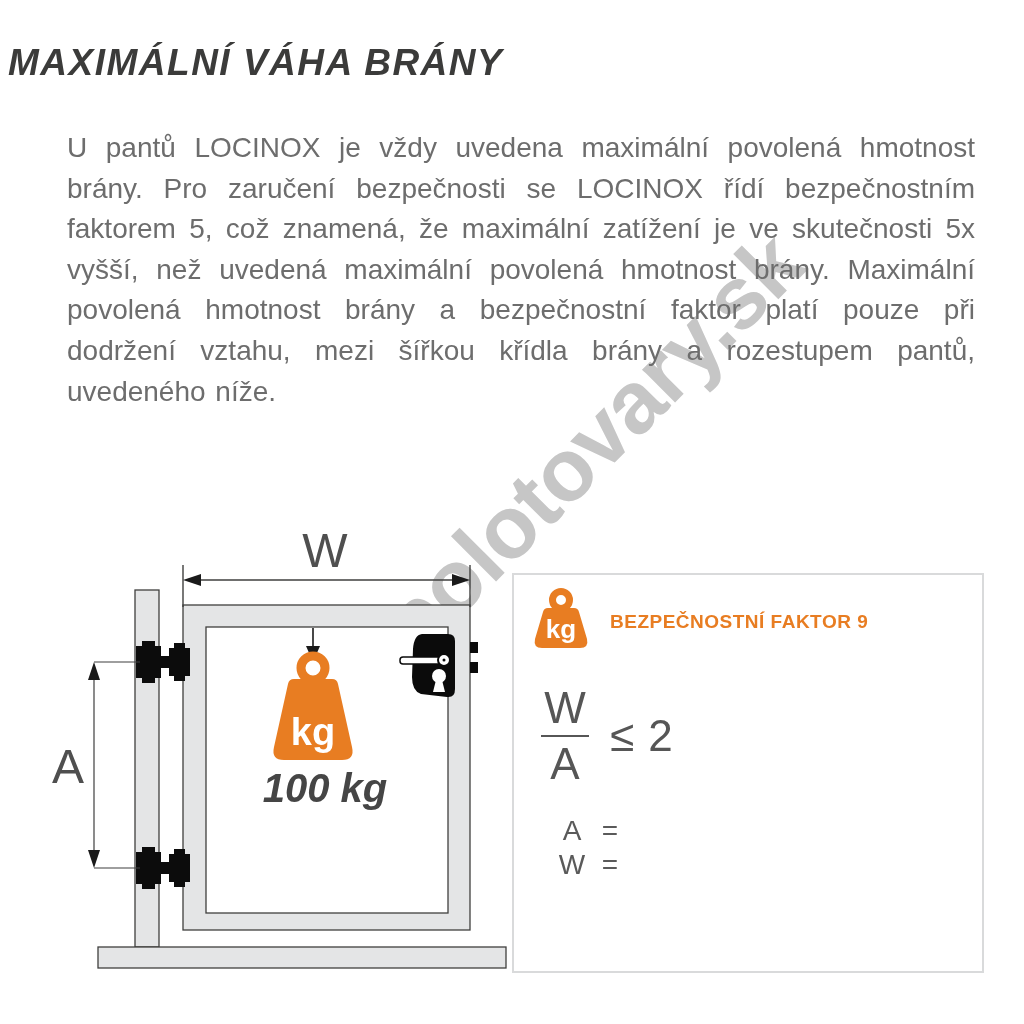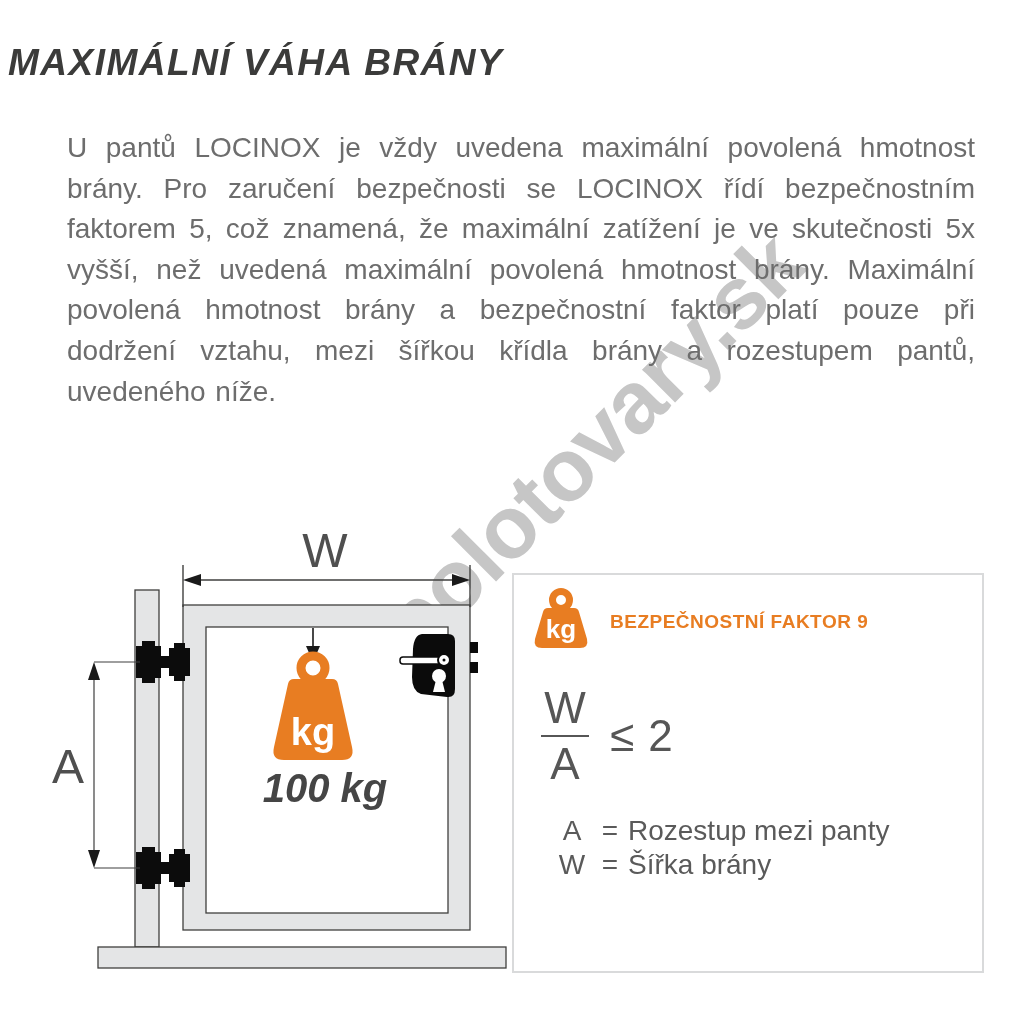--- a/index.html
+++ b/index.html
@@ -158,24 +158,22 @@
           <span class="den">A</span>
         </div>
         <span class="relation">≤</span>
         <span class="rel-value">2</span>
       </div>
 
       <div class="legend">
         <div class="legend-row">
           <span class="legend-symbol">A</span>
           <span class="legend-eq">=</span>
-          <span class="legend-desc">Rozestup mezi panty</span>
         </div>
         <div class="legend-row">
           <span class="legend-symbol">W</span>
           <span class="legend-eq">=</span>
-          <span class="legend-desc">Šířka brány</span>
         </div>
       </div>
 
     </div>
   </div>
 </div>
 
 </body></html>

